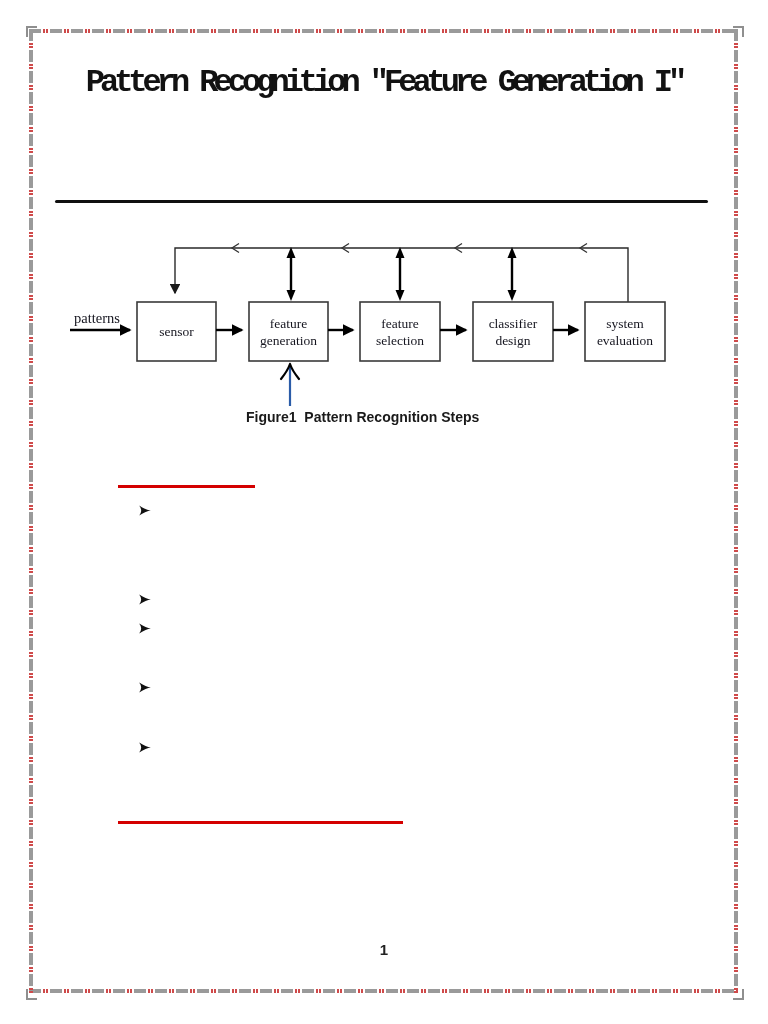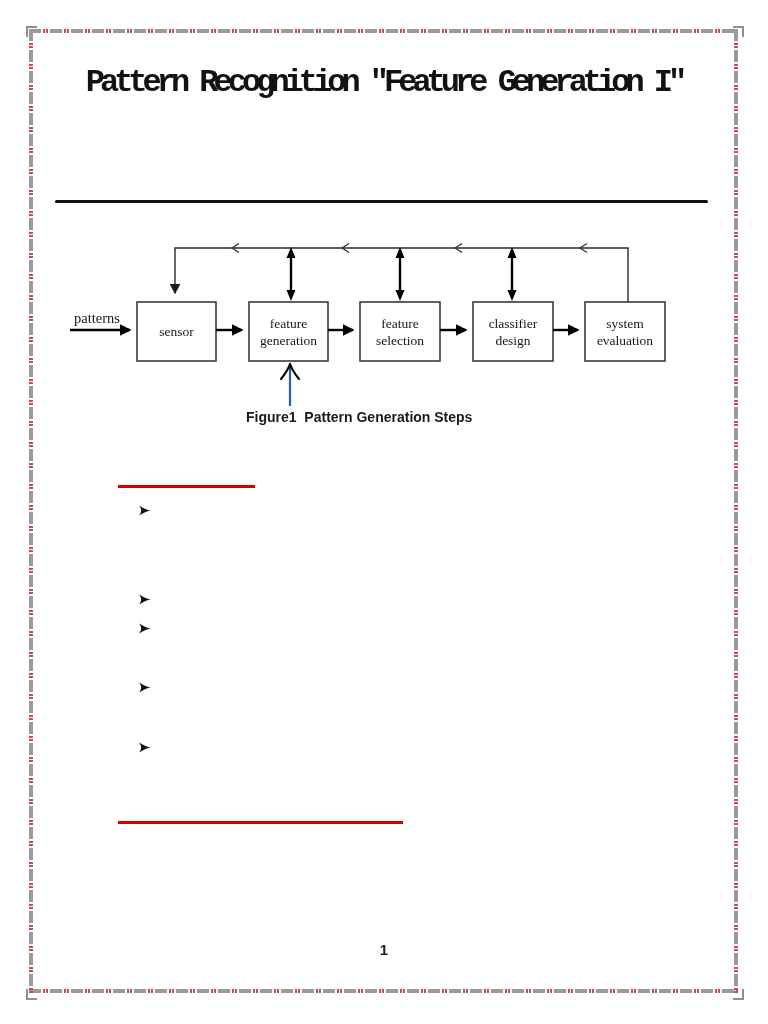--- a/index.html
+++ b/index.html
@@ -141,21 +141,21 @@
     <line x1="328" y1="330" x2="353" y2="330" stroke="#000" stroke-width="2.4" marker-end="url(#arr)"></line>
     <line x1="440" y1="330" x2="466" y2="330" stroke="#000" stroke-width="2.4" marker-end="url(#arr)"></line>
     <line x1="553" y1="330" x2="578" y2="330" stroke="#000" stroke-width="2.4" marker-end="url(#arr)"></line>
 
     <g>
       <line x1="290" y1="406" x2="290" y2="366" stroke="#2b5ca8" stroke-width="2.2"></line>
       <path d="M281,379 C285,374 288,370 290,364 M299,379 C295,374 292,370 290,364" fill="none" stroke="#000" stroke-width="2.2" stroke-linecap="round"></path>
     </g>
   </svg>
 
-  <div class="fig-caption">Figure1  Pattern Generation Steps</div>
+  <div class="fig-caption">Figure1  Pattern Recognition Steps</div>
 
   <div class="red-line red-line-1"></div>
   <div class="red-line red-line-2"></div>
 
   <div class="bullet-row b1">
     <span class="glyph">
       <svg width="16" height="15" viewBox="0 0 18 18">
           <path d="M2,3 C8,7 12,8.4 16,9 C12,9.6 8,11 2,15 C5.2,11 5.2,7 2,3 Z" fill="#111"></path>
         </svg>
     </span>

